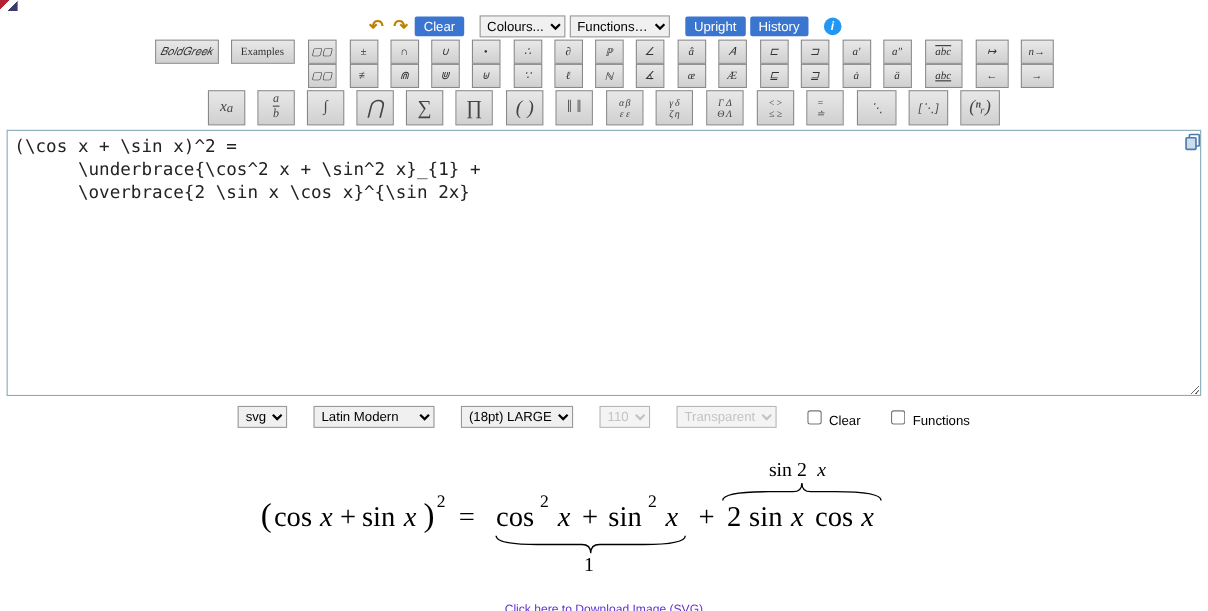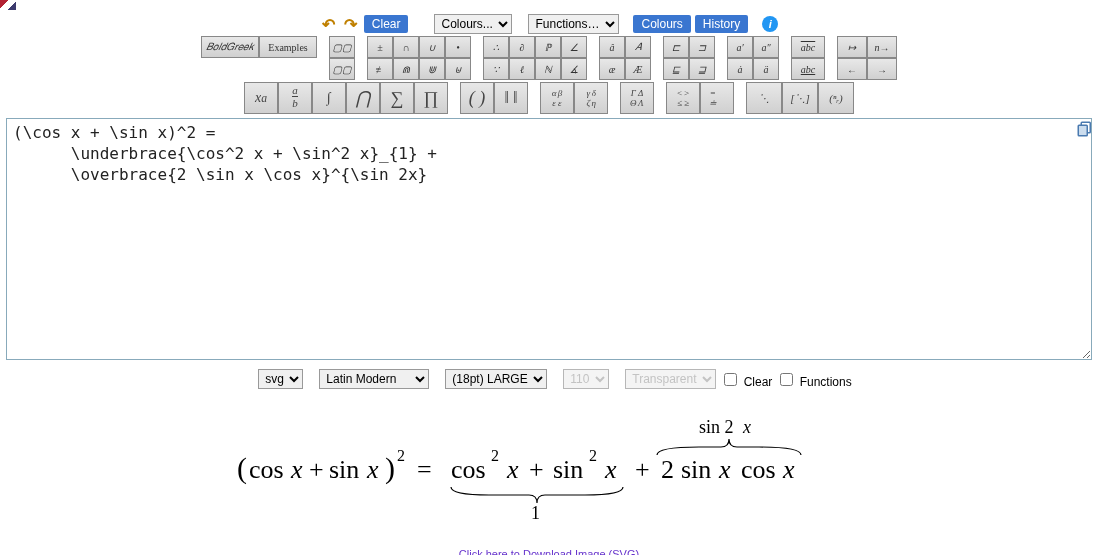--- a/index.html
+++ b/index.html
@@ -49,21 +49,20 @@
     padding: 2px 8px;
     font-size: 12px;
     cursor: pointer;
     border-radius: 2px;
   }
   select {
     font-size: 12px;
     padding: 1px 2px;
     border: 1px solid #999;
     background: #f0f0f0;
-    margin-left: 12px;
   }
   .info-icon {
     width: 16px;
     height: 16px;
     border-radius: 50%;
     background: #2196f3;
     color: #fff;
     font-weight: bold;
     font-size: 11px;
     display: inline-flex;
@@ -72,21 +71,21 @@
     font-style: italic;
   }
   .palette-row {
     display: flex;
     justify-content: center;
     gap: 0;
     margin-bottom: 0;
   }
   .palette-group {
     display: flex;
-    gap: 0;
+    gap: 11px;
     margin: 0 6px;
   }
   .pal-btn {
     background: linear-gradient(#e8e8e8, #d0d0d0);
     border: 1px solid #888;
     height: 20px;
     min-width: 20px;
     padding: 0 2px;
     font-size: 10px;
     font-family: serif;
@@ -150,21 +149,21 @@
     right: -2px;
     width: 18px;
     height: 18px;
     cursor: pointer;
     color: #4a7ab0;
   }
   .options-row {
     display: flex;
     justify-content: center;
     align-items: center;
-    gap: 4px;
+    gap: 24px;
     margin-top: 6px;
     font-size: 12px;
   }
   .options-row select.disabled {
     color: #aaa;
   }
   .options-row label {
     font-size: 12px;
   }
   .render-area {
@@ -195,21 +194,21 @@
       </span>
     <button class="btn-blue">Clear</button>
     <span style="width:6px"></span>
     <select>
       <option>Colours...</option>
     </select>
     <select>
       <option>Functions…</option>
     </select>
     <span style="width:6px"></span>
-    <button class="btn-blue">Colours</button>
+    <button class="btn-blue">Upright</button>
     <button class="btn-blue">History</button>
     <span style="width:6px"></span>
     <span class="info-icon">i</span>
   </div>
 
   <div class="palette-row" style="margin-top:2px">
     <div class="palette-group">
       <span class="pal-btn wide">𝐵𝑜𝑙𝑑𝐺𝑟𝑒𝑒𝑘</span>
       <span class="pal-btn wide" style="font-style:normal">Examples</span>
     </div>
@@ -351,21 +350,21 @@
             <span>=</span>
             <span></span>
             <span>≐</span>
             <span></span>
           </span>
         </span>
     </div>
     <div class="palette-group">
       <span class="pal-btn-big" style="min-width:28px;font-size:11px">⋱</span>
       <span class="pal-btn-big" style="min-width:28px;font-size:11px">[⋱]</span>
-      <span class="pal-btn-big" style="min-width:28px;font-size:11px">(ⁿᵣ)</span>
+      <span class="pal-btn-big" style="min-width:28px;font-size:16px">(ⁿᵣ)</span>
     </div>
   </div>
 </div>
 
 <div class="editor-wrap">
   <textarea class="editor" style="">(\cos x + \sin x)^2 =
       \underbrace{\cos^2 x + \sin^2 x}_{1} +
       \overbrace{2 \sin x \cos x}^{\sin 2x}</textarea>
   <span class="copy-icon">
     <svg viewBox="0 0 24 24" width="18" height="18" fill="#4a7ab0">

